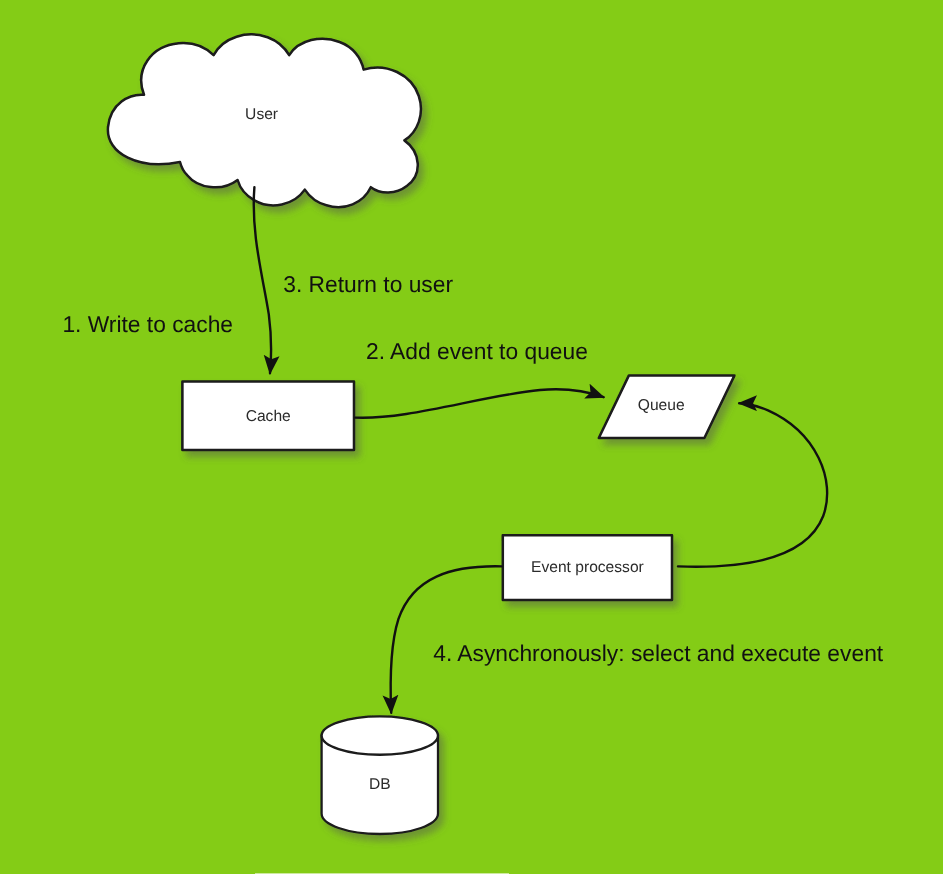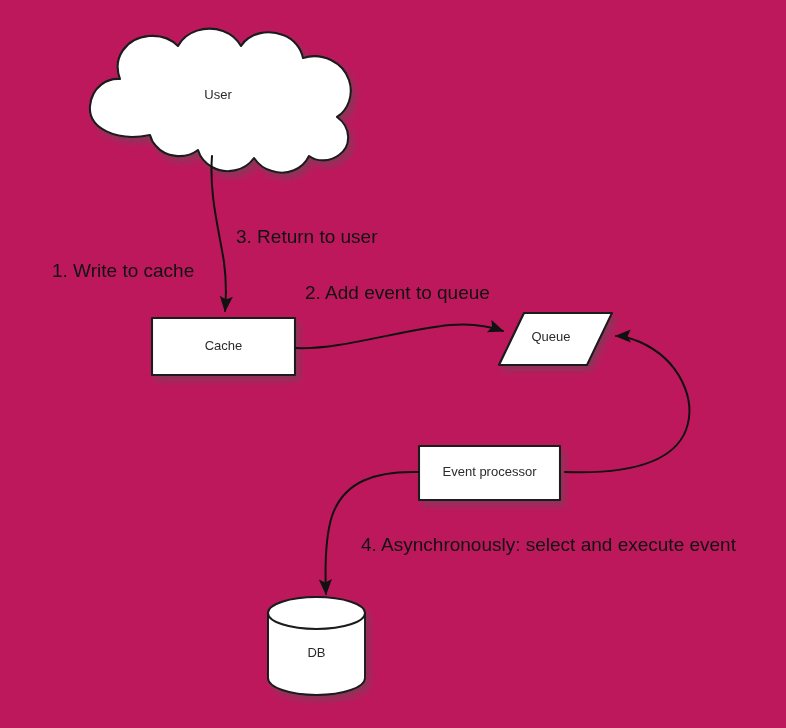--- a/index.html
+++ b/index.html
@@ -10,21 +10,21 @@
   body {
     width: 786px;
     height: 728px;
     overflow: hidden;
     font-family: "Liberation Sans", sans-serif;
   }
   #diagram-root {
     position: relative;
     width: 786px;
     height: 728px;
-    background: #be185d;
+    background: #84cc16;
   }
   #diagram-svg {
     position: absolute;
     top: 0;
     left: 0;
     width: 786px;
     height: 728px;
   }
   .node-fill {
     fill: #ffffff;

